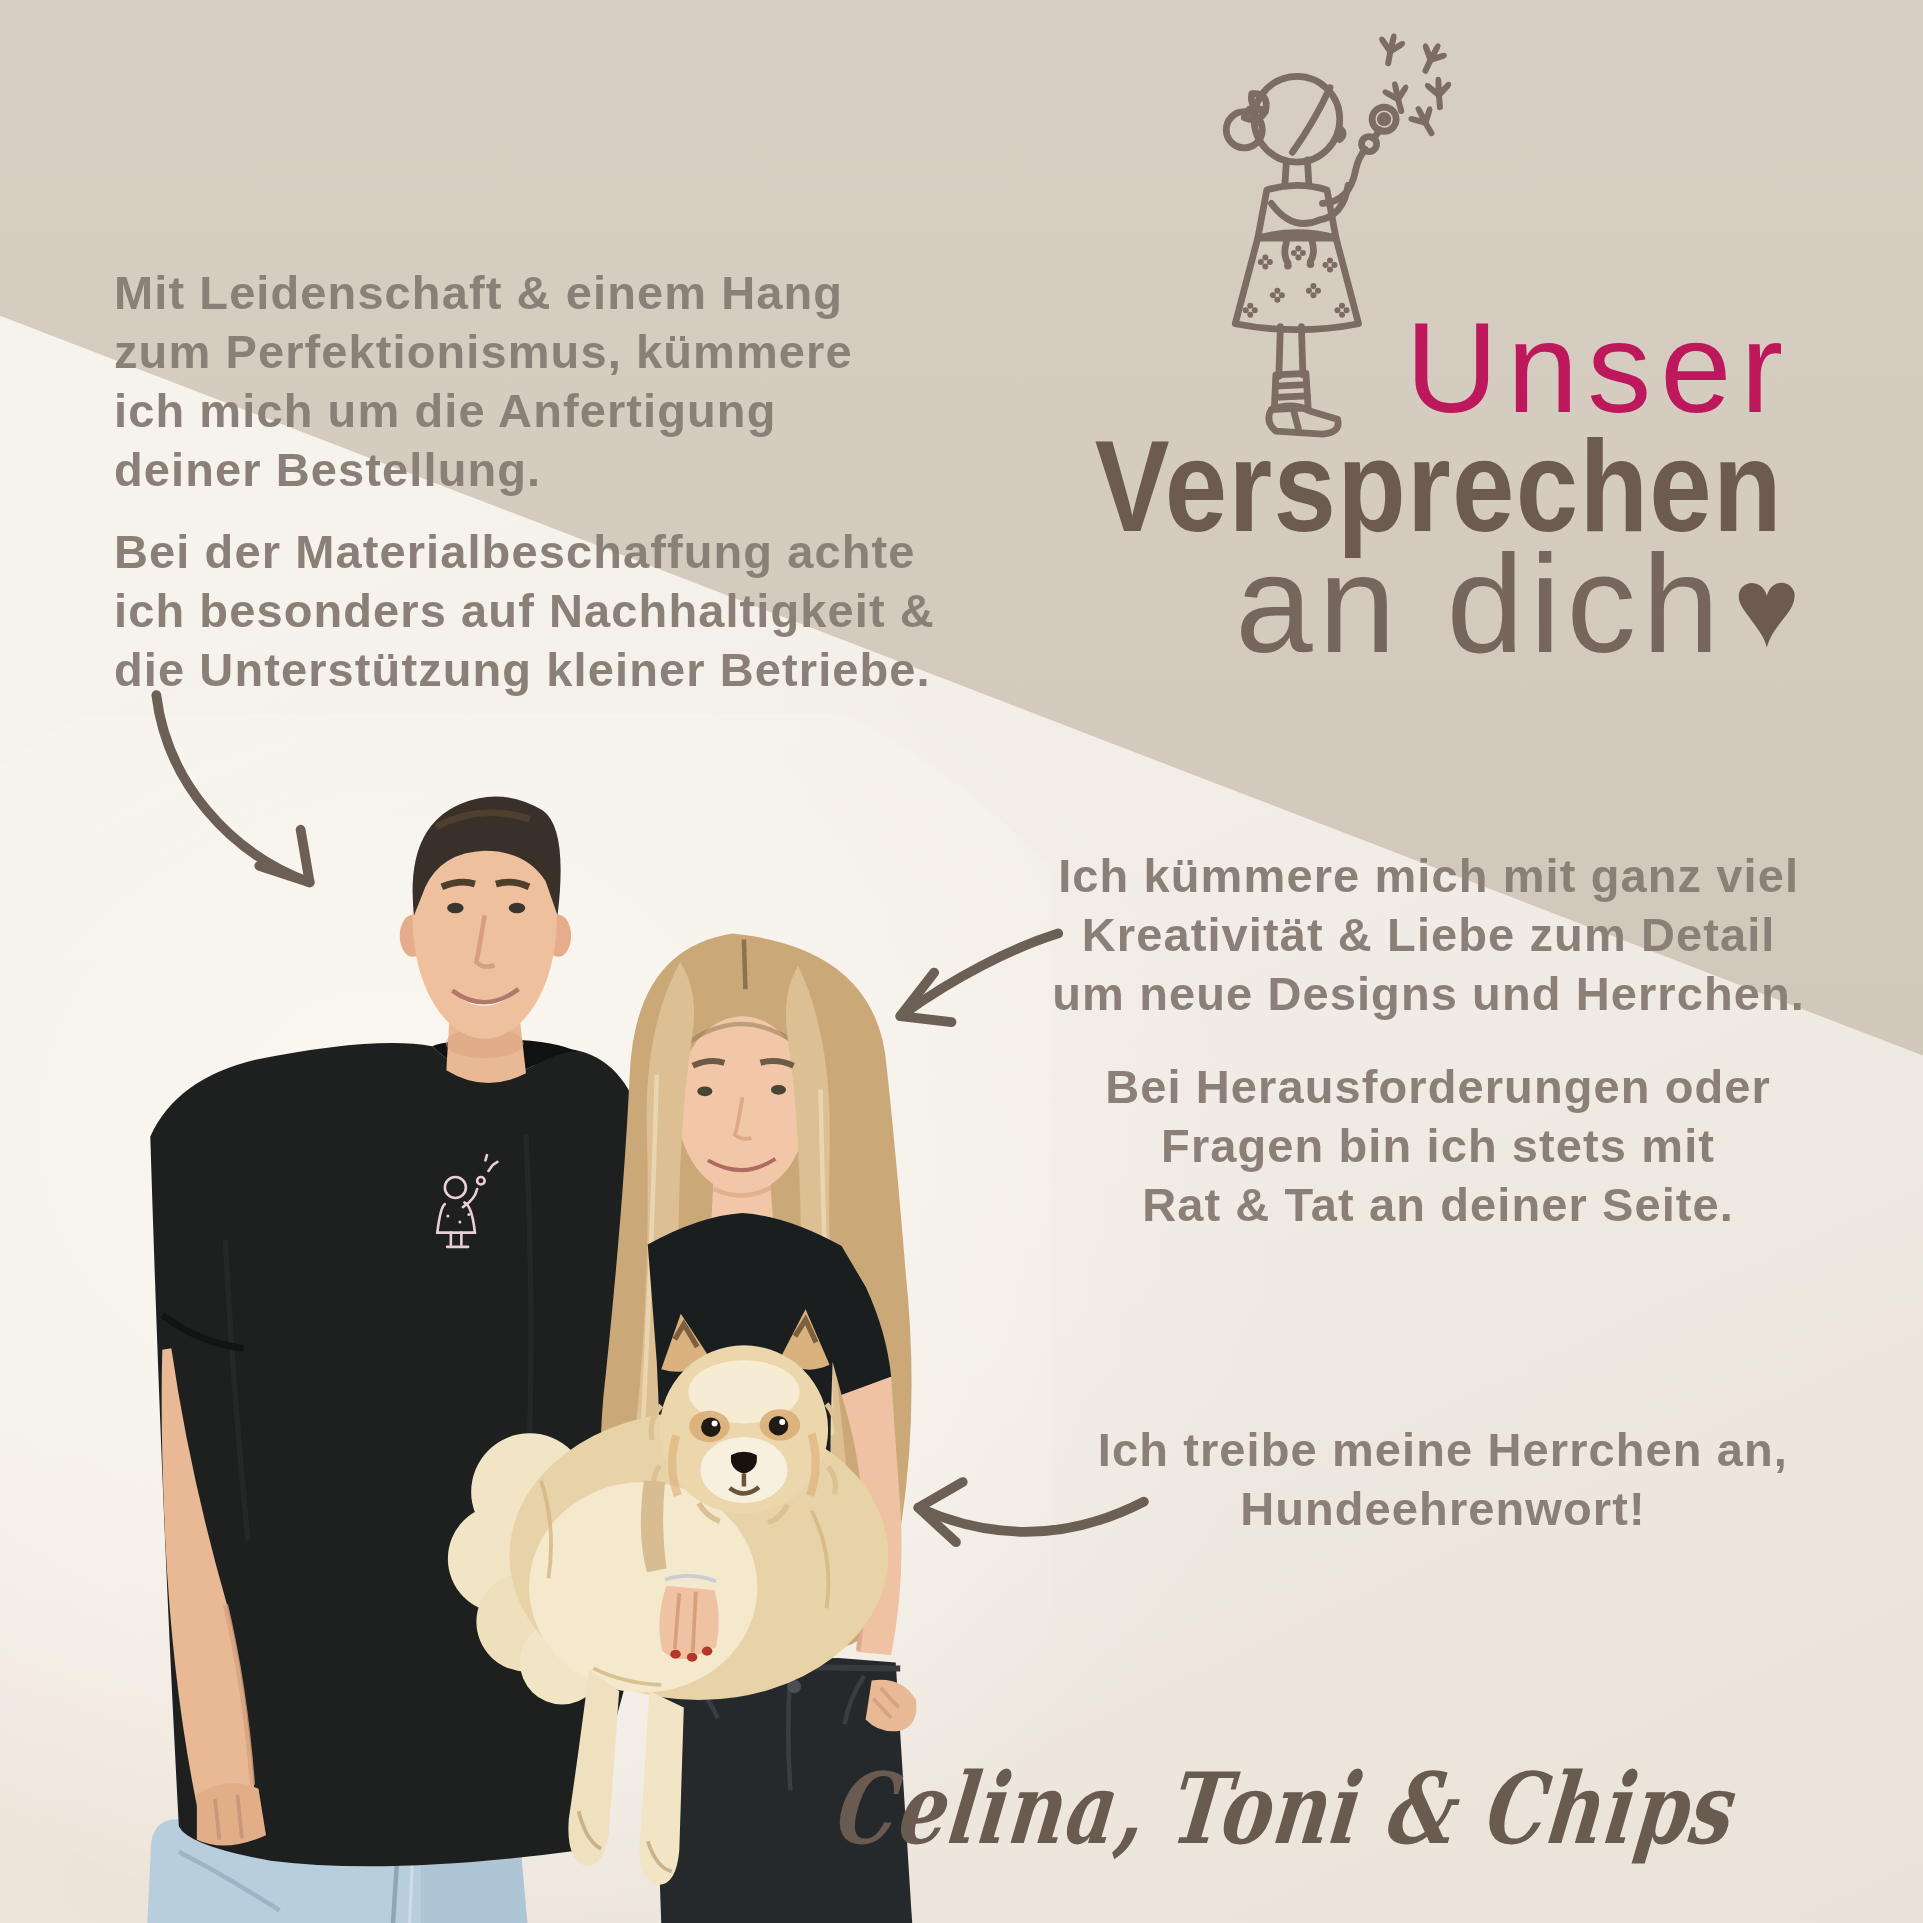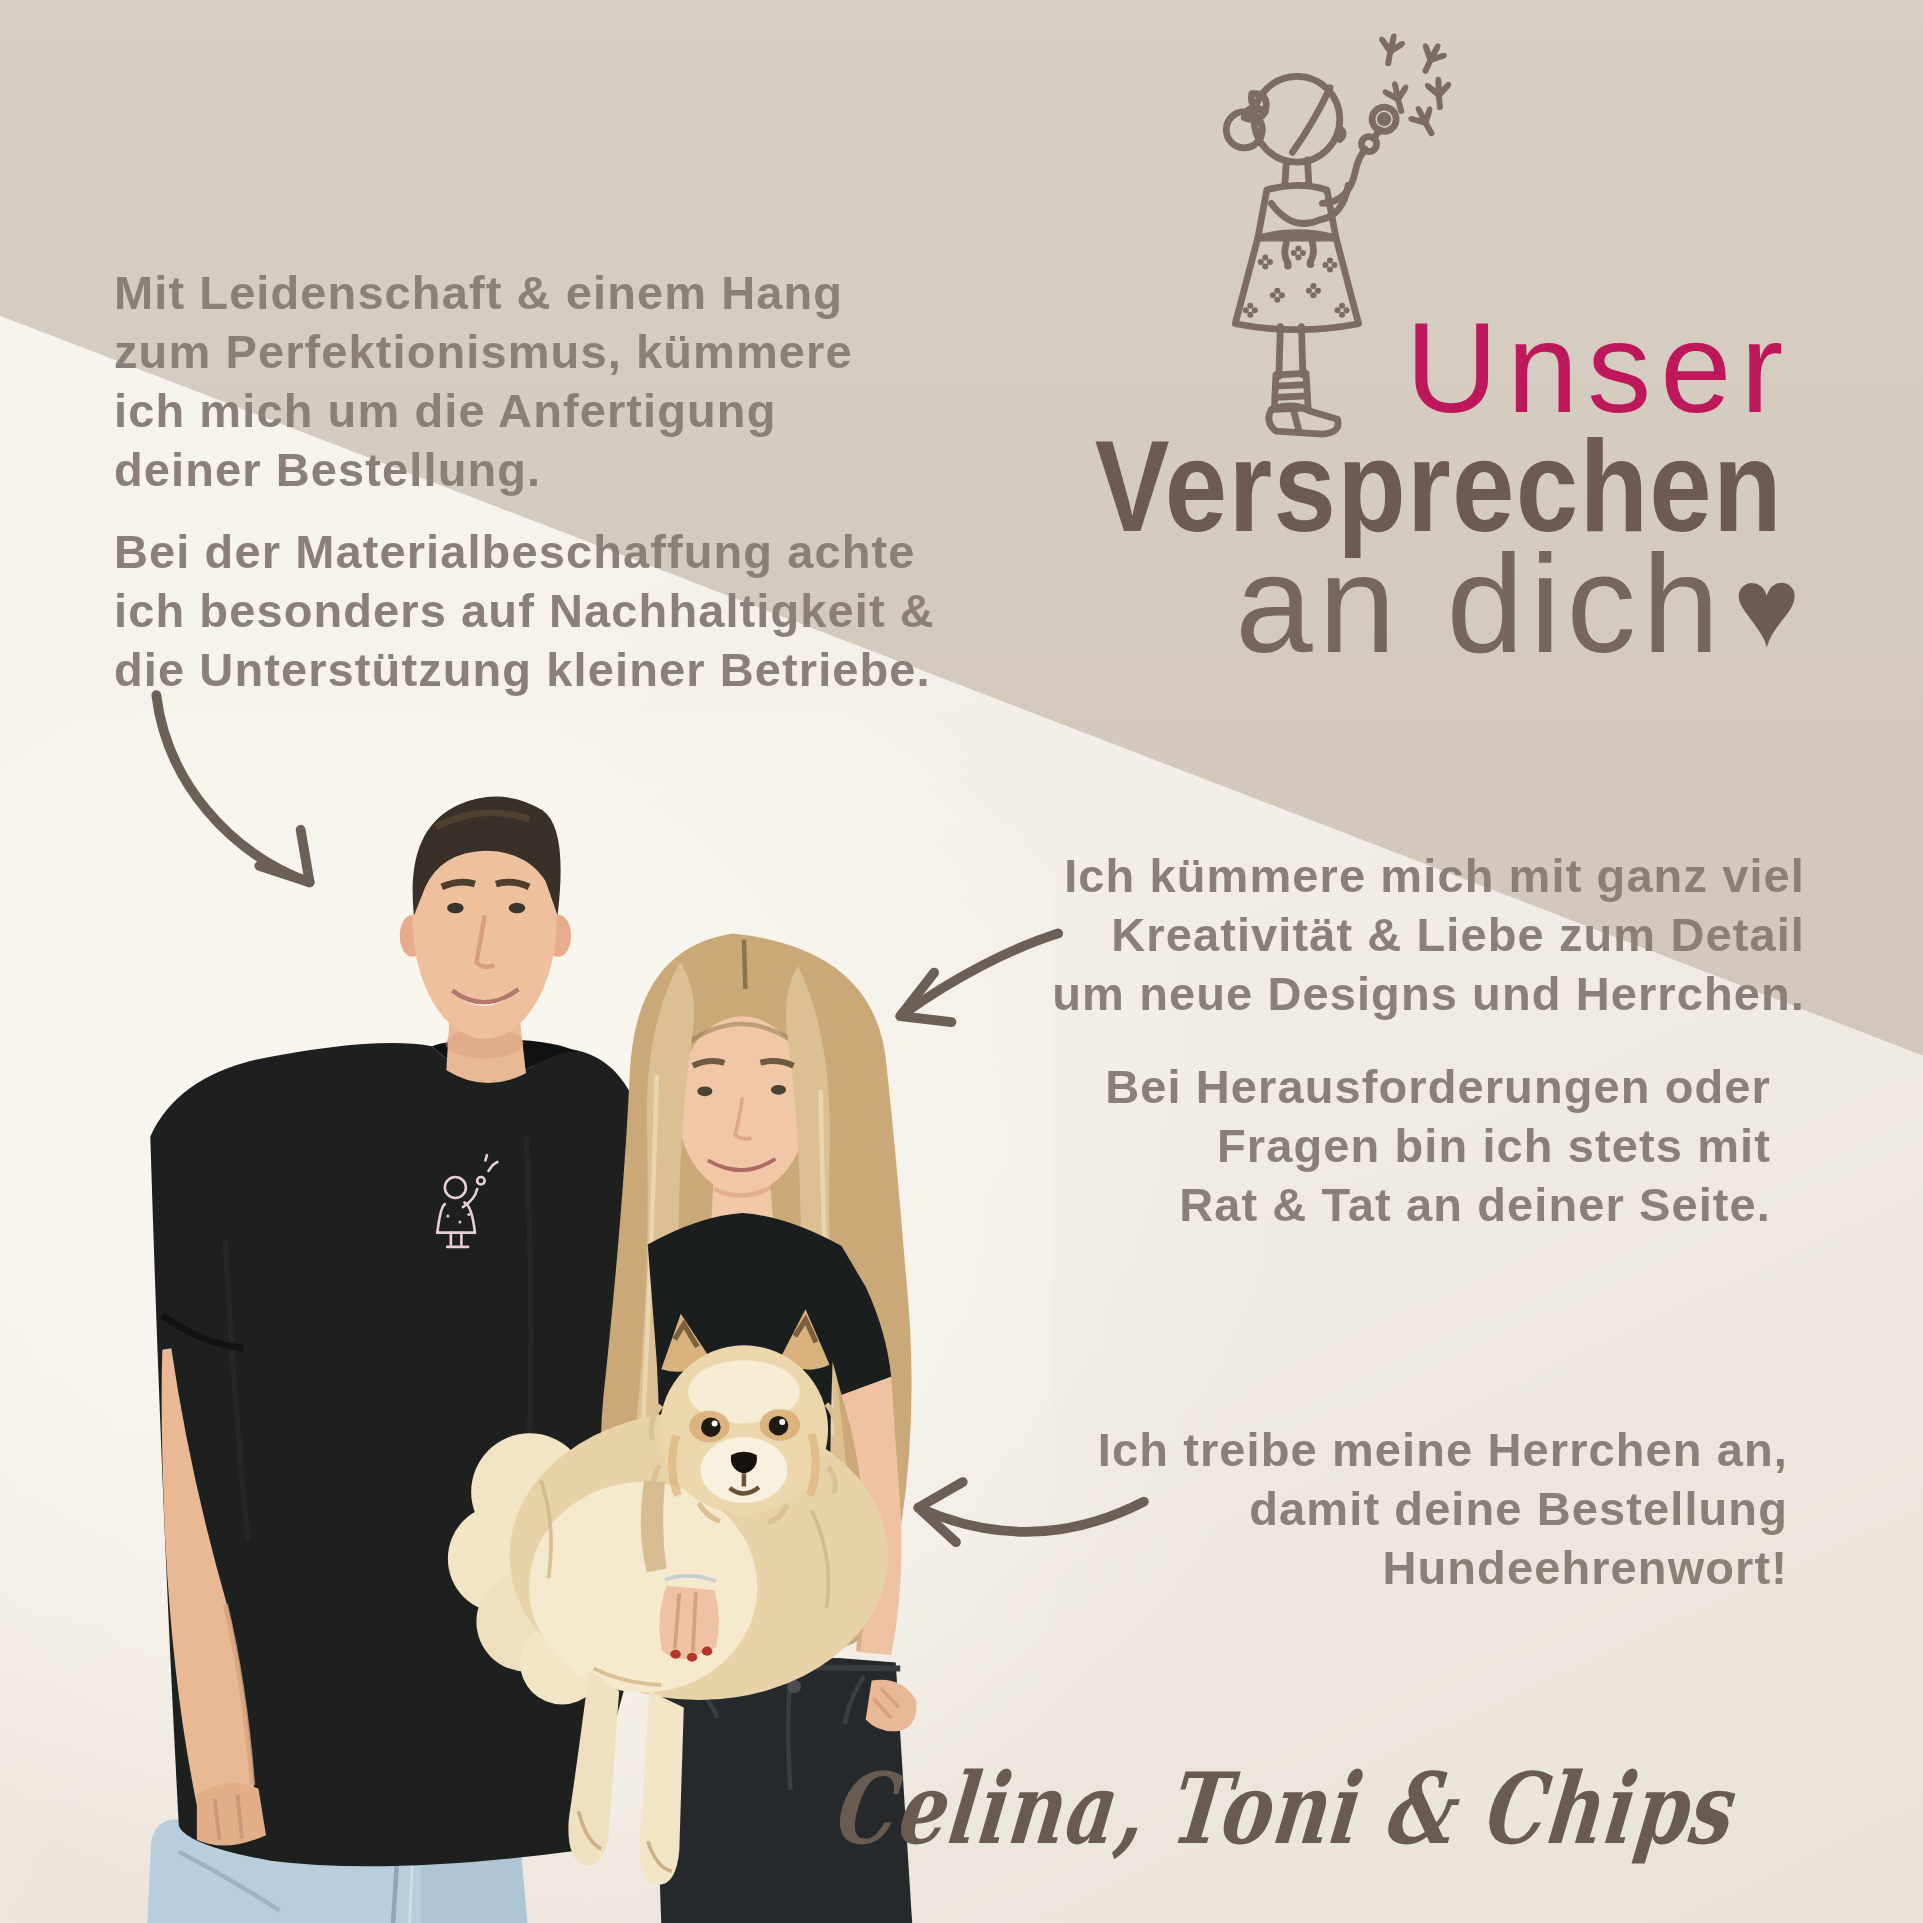--- a/index.html
+++ b/index.html
@@ -7,21 +7,21 @@
           font-family:"Liberation Sans",sans-serif;}
   .layer{position:absolute;inset:0;}
   
   #bg-base{background:
      radial-gradient(1127px 977px at 26% 66%, rgba(250,246,240,.9) 0%, rgba(250,246,240,0) 70%),
      radial-gradient(902px 676px at 6% 98%, rgba(236,223,210,.55) 0%, rgba(236,223,210,0) 70%),
      linear-gradient(155deg,#f6f2ec 25%,#f0ebe4 58%,#e9e2d8 100%);}
   
   .block{position:absolute;font-size:47px;line-height:59px;letter-spacing:1.1px;
          color:#8b8077;white-space:nowrap;font-weight:700;}
-  .block.right{text-align:right;}
+  .block.right{text-align:center;}
   #block-passion{left:114px;top:263px;}
   #block-material{left:114px;top:522px;}
   #block-design{right:119px;top:846px;}
   #block-support{right:153px;top:1057px;}
   #block-dog{right:136px;top:1420px;}
   
   .h-line{position:absolute;line-height:1;white-space:nowrap;}
   #h-unser{right:132px;top:304px;font-size:128px;font-weight:300;letter-spacing:9px;color:#be185d;}
   #h-versprechen{right:141px;top:422px;font-size:129px;font-weight:800;letter-spacing:1.5px;
                  color:#6d5b52;transform:scaleX(.87);transform-origin:right top;}
@@ -244,21 +244,20 @@
     <div>Kreativität &amp; Liebe zum Detail</div>
     <div>um neue Designs und Herrchen.</div>
   </div>
   <div class="block right" id="block-support">
     <div>Bei Herausforderungen oder</div>
     <div>Fragen bin ich stets mit</div>
     <div>Rat &amp; Tat an deiner Seite.</div>
   </div>
   <div class="block right" id="block-dog">
     <div>Ich treibe meine Herrchen an,</div>
-    <div>damit deine Bestellung</div>
     <div>Hundeehrenwort!</div>
   </div>
 
   <svg class="layer" viewBox="0 0 2560 2560">
     <g stroke="#6c5f55" stroke-width="13" fill="none" stroke-linecap="round" stroke-linejoin="round">
       <g>
         <path d="M208 925 C222 1040 305 1135 412 1174"></path>
         <path d="M412 1174 L345 1152 M412 1174 L400 1104"></path>
       </g>
       <g>

